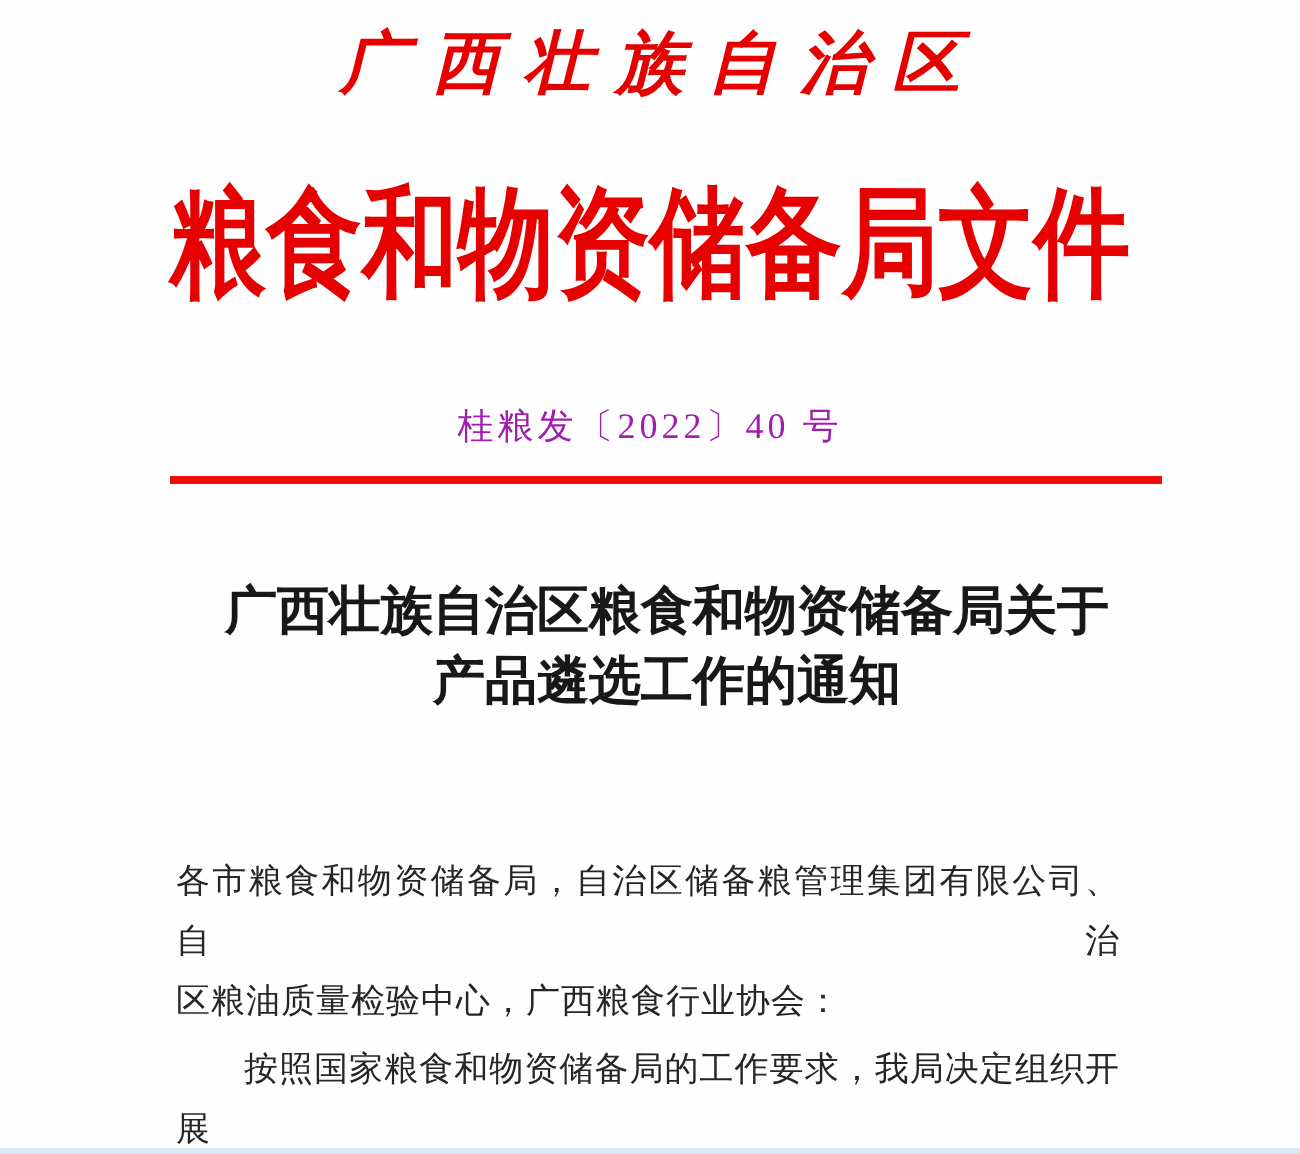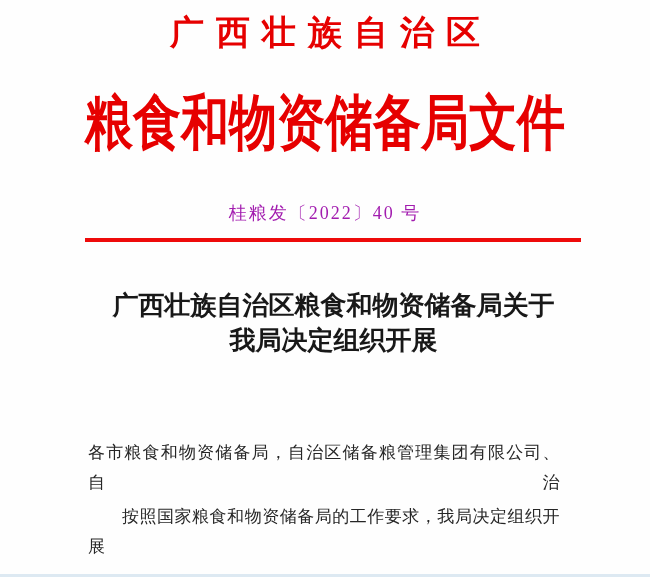--- a/index.html
+++ b/index.html
@@ -23,20 +23,21 @@
     left: 0;
     width: 100%;
     text-align: center;
     color: #e60000;
     font-size: 34px;
     font-weight: bold;
     letter-spacing: 12px;
     text-indent: 12px; 
     line-height: 38px;
     white-space: nowrap;
+    font-style: italic;
   }
   .org-line {
     position: absolute;
     top: 93px;
     left: 0;
     width: 100%;
     height: 60px;
     text-align: center;
     color: #e60000;
     font-size: 48px;
@@ -96,21 +97,20 @@
     left: 88px;
     width: 472px;
     color: #262626;
     font-size: 17px;
     letter-spacing: 0.5px;
     line-height: 30px;
   }
   .doc-body .body-line {
     text-align: left;
     white-space: nowrap;
-    margin-top: 12px;
   }
   .doc-body .body-line.fill {
     text-align: justify;
     text-align-last: justify;
     white-space: normal;
   }
   .doc-body .body-line.indent {
     text-indent: 2em;
   }
   .doc-body .body-line.para-gap {
@@ -135,24 +135,25 @@
   <div class="region-line">广西壮族自治区</div>
 
   <div class="org-line">粮食和物资储备局文件</div>
 
   <div class="doc-number">桂粮发〔2022〕40 号</div>
 
   <div class="red-rule"></div>
 
   <div class="doc-title">
     <div class="title-line">广西壮族自治区粮食和物资储备局关于</div>
-    <div class="title-line">我局决定组织开展</div>
+    <div class="title-line">产品遴选工作的通知</div>
   </div>
 
   <div class="doc-body">
     <div class="body-line fill">各市粮食和物资储备局，自治区储备粮管理集团有限公司、自治</div>
+    <div class="body-line">区粮油质量检验中心，广西粮食行业协会：</div>
     <div class="body-line fill indent para-gap">按照国家粮食和物资储备局的工作要求，我局决定组织开展</div>
 
   </div>
 
   <div class="bottom-strip"></div>
 
 </div>
 
 </body></html>

